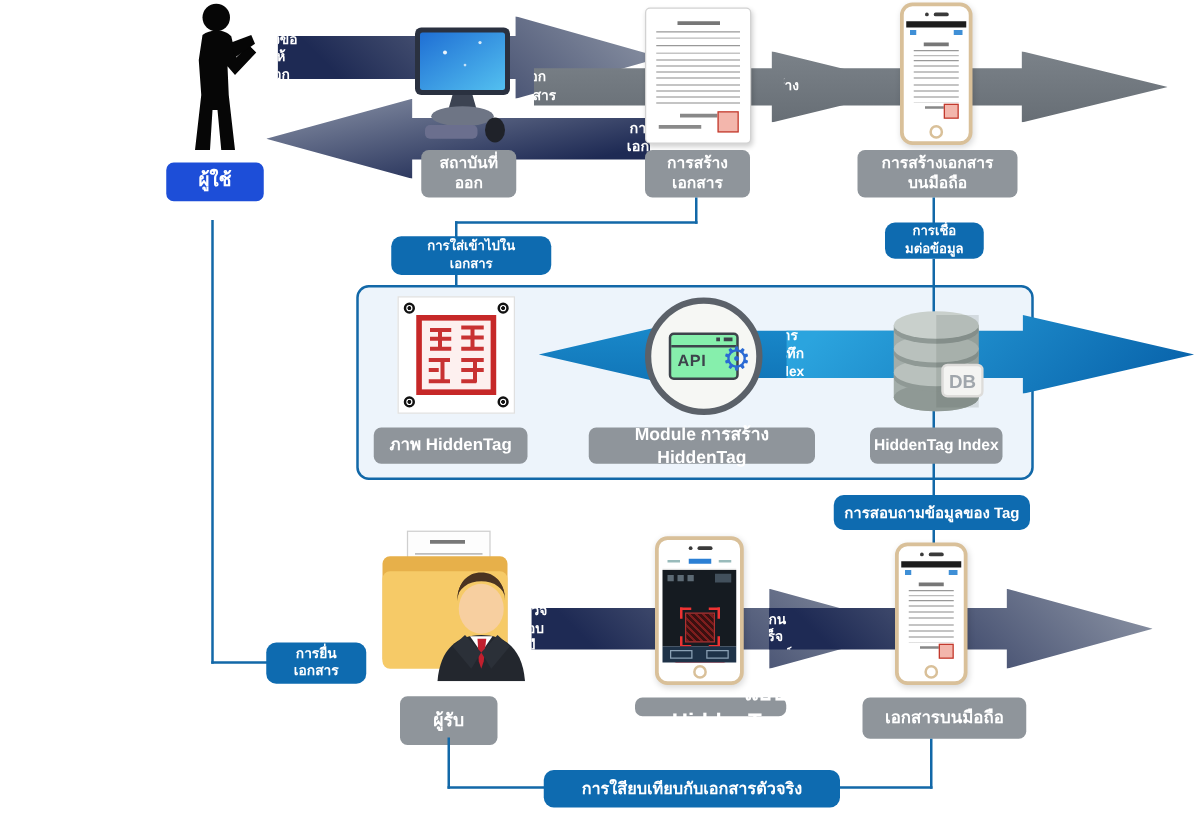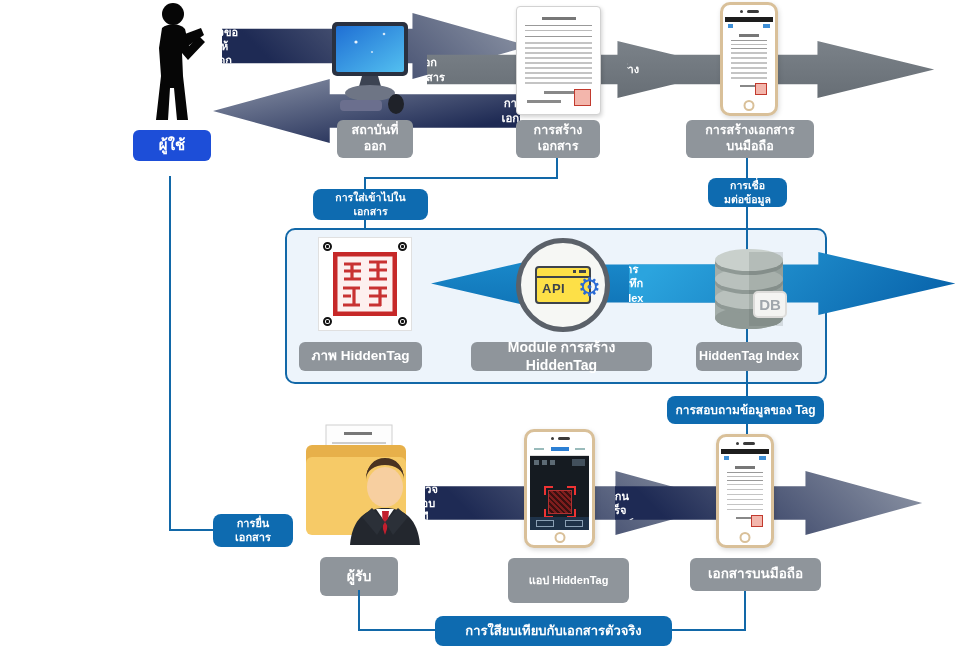--- a/index.html
+++ b/index.html
@@ -42,21 +42,21 @@
   .p-status{position:absolute;left:2px;right:2px;height:5px;background:#1d1d1d;}
   .p-chip{position:absolute;background:#3f8fd6;}
   
   .stampbox{position:absolute;left:318px;top:237px;width:94px;height:94px;background:#fff;border:1px solid #e0e0e0;box-sizing:border-box;}
   .reg{position:absolute;width:9px;height:9px;border:2px solid #111;border-radius:50%;box-sizing:border-box;
        background:radial-gradient(circle,#111 1.3px,transparent 1.8px);}
   
   .apicircle{position:absolute;left:516px;top:238px;width:94px;height:94px;border-radius:50%;
              border:5px solid #5b6169;background:#f6f7f4;box-sizing:border-box;}
   .browser{position:absolute;left:14px;top:23px;width:56px;height:38px;border:2.5px solid #3d434b;border-radius:4px;
-           background:#fde047;box-sizing:border-box;}
+           background:#86efac;box-sizing:border-box;}
   .browser-top{position:absolute;left:0;right:0;top:0;height:8px;border-bottom:2.5px solid #3d434b;}
   .b-dot{position:absolute;top:2px;right:3px;width:7px;height:2.5px;background:#3d434b;}
   .b-dot2{position:absolute;top:2px;right:13px;width:3px;height:2.5px;background:#3d434b;}
   .api-txt{position:absolute;left:5px;top:13px;font-size:13px;font-weight:800;color:#3d434b;letter-spacing:.5px;}
   .gear{position:absolute;right:-12px;top:6px;font-size:26px;color:#2a6ad4;line-height:1;}
   
   .scanbg{position:absolute;left:3px;top:24px;right:3px;bottom:28px;background:#151b21;}
   .scan-target{position:absolute;left:50%;top:34px;transform:translateX(-50%);width:22px;height:22px;
                background:repeating-linear-gradient(45deg,#7e1d1d 0 2px,#3a1010 2px 4px);border:1px solid #b03030;}
   .corner{position:absolute;width:7px;height:7px;border:2px solid #e33;}
@@ -157,21 +157,21 @@
     <span>การสร้างเอกสาร</span>
     <span>บนมือถือ</span>
   </div>
 
   <div class="line" style="left:556px;top:158px;width:2px;height:21px;"></div>
   <div class="line" style="left:364px;top:177px;width:194px;height:2px;"></div>
   <div class="line" style="left:364px;top:177px;width:2px;height:14px;"></div>
   <div class="line" style="left:364px;top:218px;width:2px;height:22px;"></div>
   <div class="line" style="left:746px;top:158px;width:2px;height:21px;"></div>
 
-  <div class="lbl blue" style="left:313px;top:189px;width:115px;height:31px;font-size:10.5px;border-radius:8px;justify-content:center;">
+  <div class="lbl blue" style="left:313px;top:189px;width:128px;height:31px;font-size:10.5px;border-radius:8px;justify-content:center;">
     <span>การใส่เข้าไปใน</span>
     <span>เอกสาร</span>
   </div>
 
   <div class="lbl blue" style="left:708px;top:178px;width:79px;height:29px;font-size:10.5px;border-radius:8px;">
     <span>การเชื่อ</span>
     <span>มต่อข้อมูล</span>
   </div>
 
   <div class="panel"></div>
@@ -306,21 +306,21 @@
       </div>
       <div class="redpill"></div>
     </div>
     <div class="tabbar">
       <div class="tabbtn"></div>
         <div class="tabbtn"></div>
     </div>
     <div class="p-home"></div>
   </div>
 
-  <div class="lbl gray" style="left:508px;top:558px;width:121px;height:45px;font-size:11px;">
+  <div class="lbl gray" style="left:508px;top:558px;width:121px;height:15px;font-size:18px;text-align:right;">
     <span>แอป HiddenTag</span>
   </div>
 
   <div class="arrow aR navy" style="left:615px;top:471px;width:81px;height:64px;font-size:11px;">
     <span>การแสกน</span>
     <span>เสร็จสมบูรณ์</span>
   </div>
 
   <div class="phone" style="left:716px;top:434px;width:58px;height:114px;">
     <div class="p-dot"></div>

